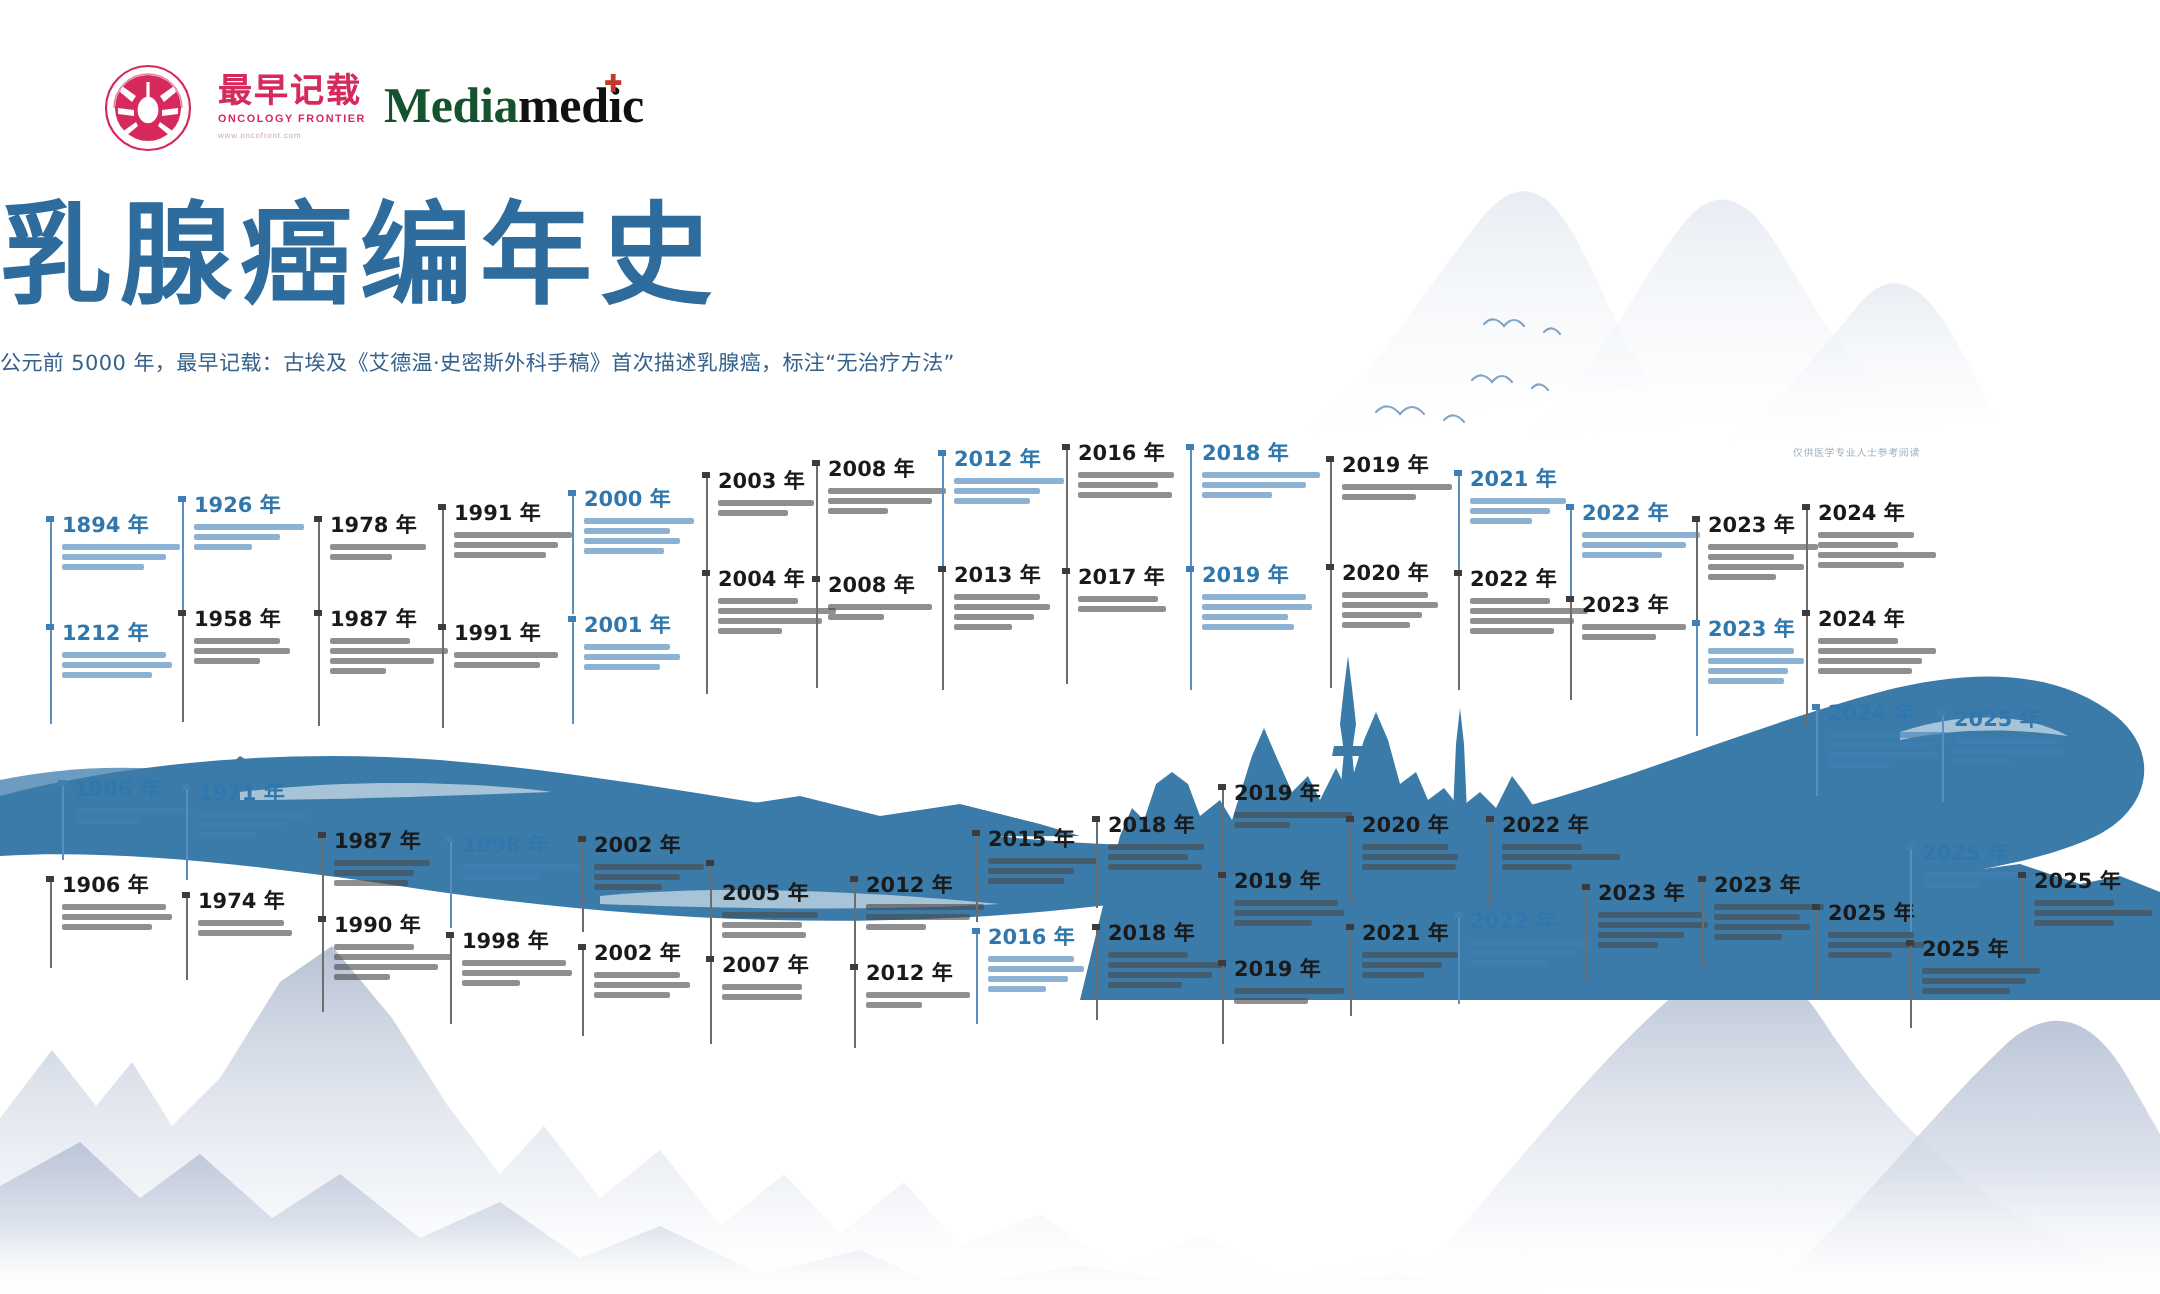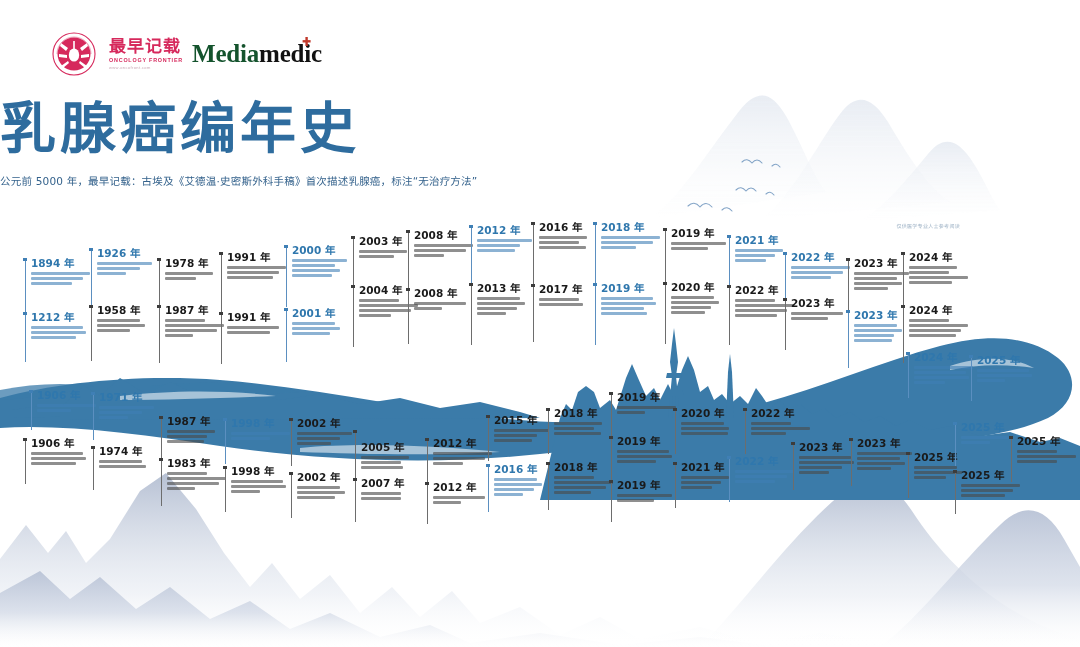--- a/index.html
+++ b/index.html
@@ -671,21 +671,21 @@
             <i style="width: 80%;"></i>
             <i style="width: 66%;"></i>
             <i style="width: 62%;"></i>
           </div>
         </div>
       </div>
       <div class="entry dark" style="left: 158px; top: 458px;">
         <div class="stem" style="top: 0px; height: 48px;"></div>
         <div class="dot" style="top: 0px;"></div>
         <div class="card" style="top: 0px;">
-          <div class="yr">1983 年</div>
+          <div class="yr">1990 年</div>
           <div class="body">
             <i style="width: 66%;"></i>
             <i style="width: 98%;"></i>
             <i style="width: 86%;"></i>
             <i style="width: 46%;"></i>
           </div>
         </div>
       </div>
       <div class="entry blue" style="left: 222px; top: 418px;">
         <div class="stem" style="top: 0px; height: 46px;"></div>

